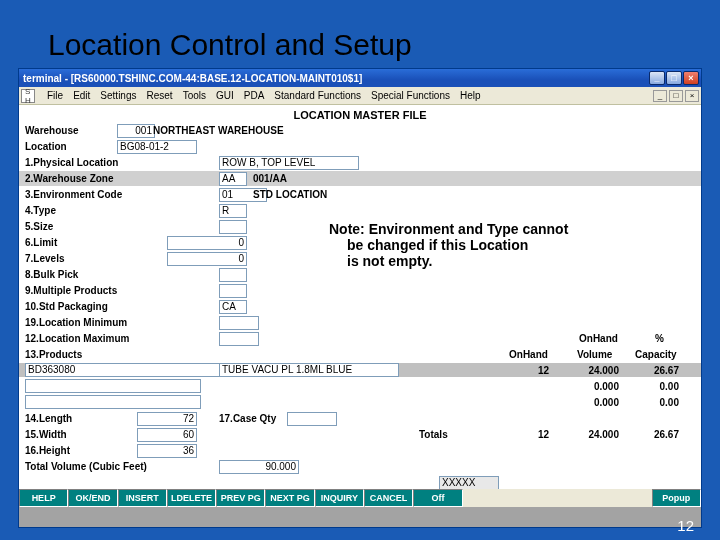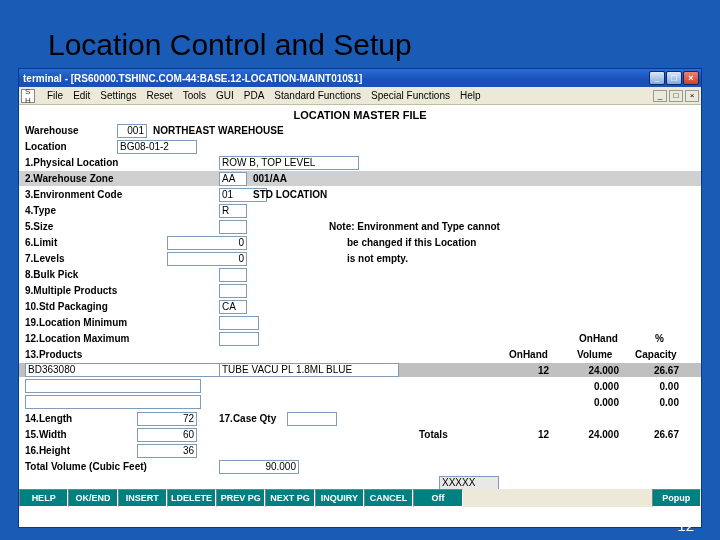--- a/index.html
+++ b/index.html
@@ -14,21 +14,21 @@
   .slide-title {
     color: #000;
     font-size: 30px;
     font-family: Verdana, sans-serif;
     padding: 8px 0 6px 48px;
     font-weight: normal;
     margin-top: 20px;
   }
   .window {
     margin: 0 18px 0 18px;
-    background: #ffffff;
+    background: #a3a3a3;
     border: 1px solid #003a8c;
     height: 460px;
     position: relative;
   }
   .titlebar {
     height: 18px;
     background: linear-gradient(to bottom, #2a6dd8 0%, #1a50b8 60%, #1a50b8 100%);
     color: #fff;
     display: flex;
     align-items: center;
@@ -103,21 +103,21 @@
     position: absolute;
     font-weight: bold;
     font-size: 10px;
   }
   .highlighted-row {
     position:absolute;
     background:#d0d0d0;
     height:15px;
     left:0; right:0;
   }
-  .note { position:absolute; font-weight:bold; font-size:10px; }
+  .note { position:absolute; font-weight:bold; font-size:14px; }
   .col-hdr { position:absolute; font-weight:bold; font-size:10px; }
   
   .btnbar {
     position: absolute;
     left: 0; right: 0; bottom: 0;
     height: 18px;
     background: #ece9d8;
     display: flex;
   }
   .btnbar .fn {
@@ -176,21 +176,21 @@
       <div class="mini">_</div>
       <div class="mini">□</div>
       <div class="mini">×</div>
     </div>
   </div>
 
   <div class="content">
     <div class="form-title">LOCATION MASTER FILE</div>
 
     <span class="lbl" style="top:20px;left:6px">Warehouse</span>
-    <div class="field right-align" style="top:19px;left:98px;width:30px">001</div>
+    <div class="field right-align" style="top:19px;left:98px;width:38px">001</div>
     <span class="readonly" style="top:20px;left:134px">NORTHEAST WAREHOUSE</span>
 
     <span class="lbl" style="top:36px;left:6px">Location</span>
     <div class="field" style="top:35px;left:98px;width:80px">BG08-01-2</div>
 
     <span class="lbl" style="top:52px;left:6px">1.Physical Location</span>
     <div class="field" style="top:51px;left:200px;width:140px">ROW B, TOP LEVEL</div>
 
     <div class="highlighted-row" style="top:66px"></div>
     <span class="lbl" style="top:68px;left:6px">2.Warehouse Zone</span>

